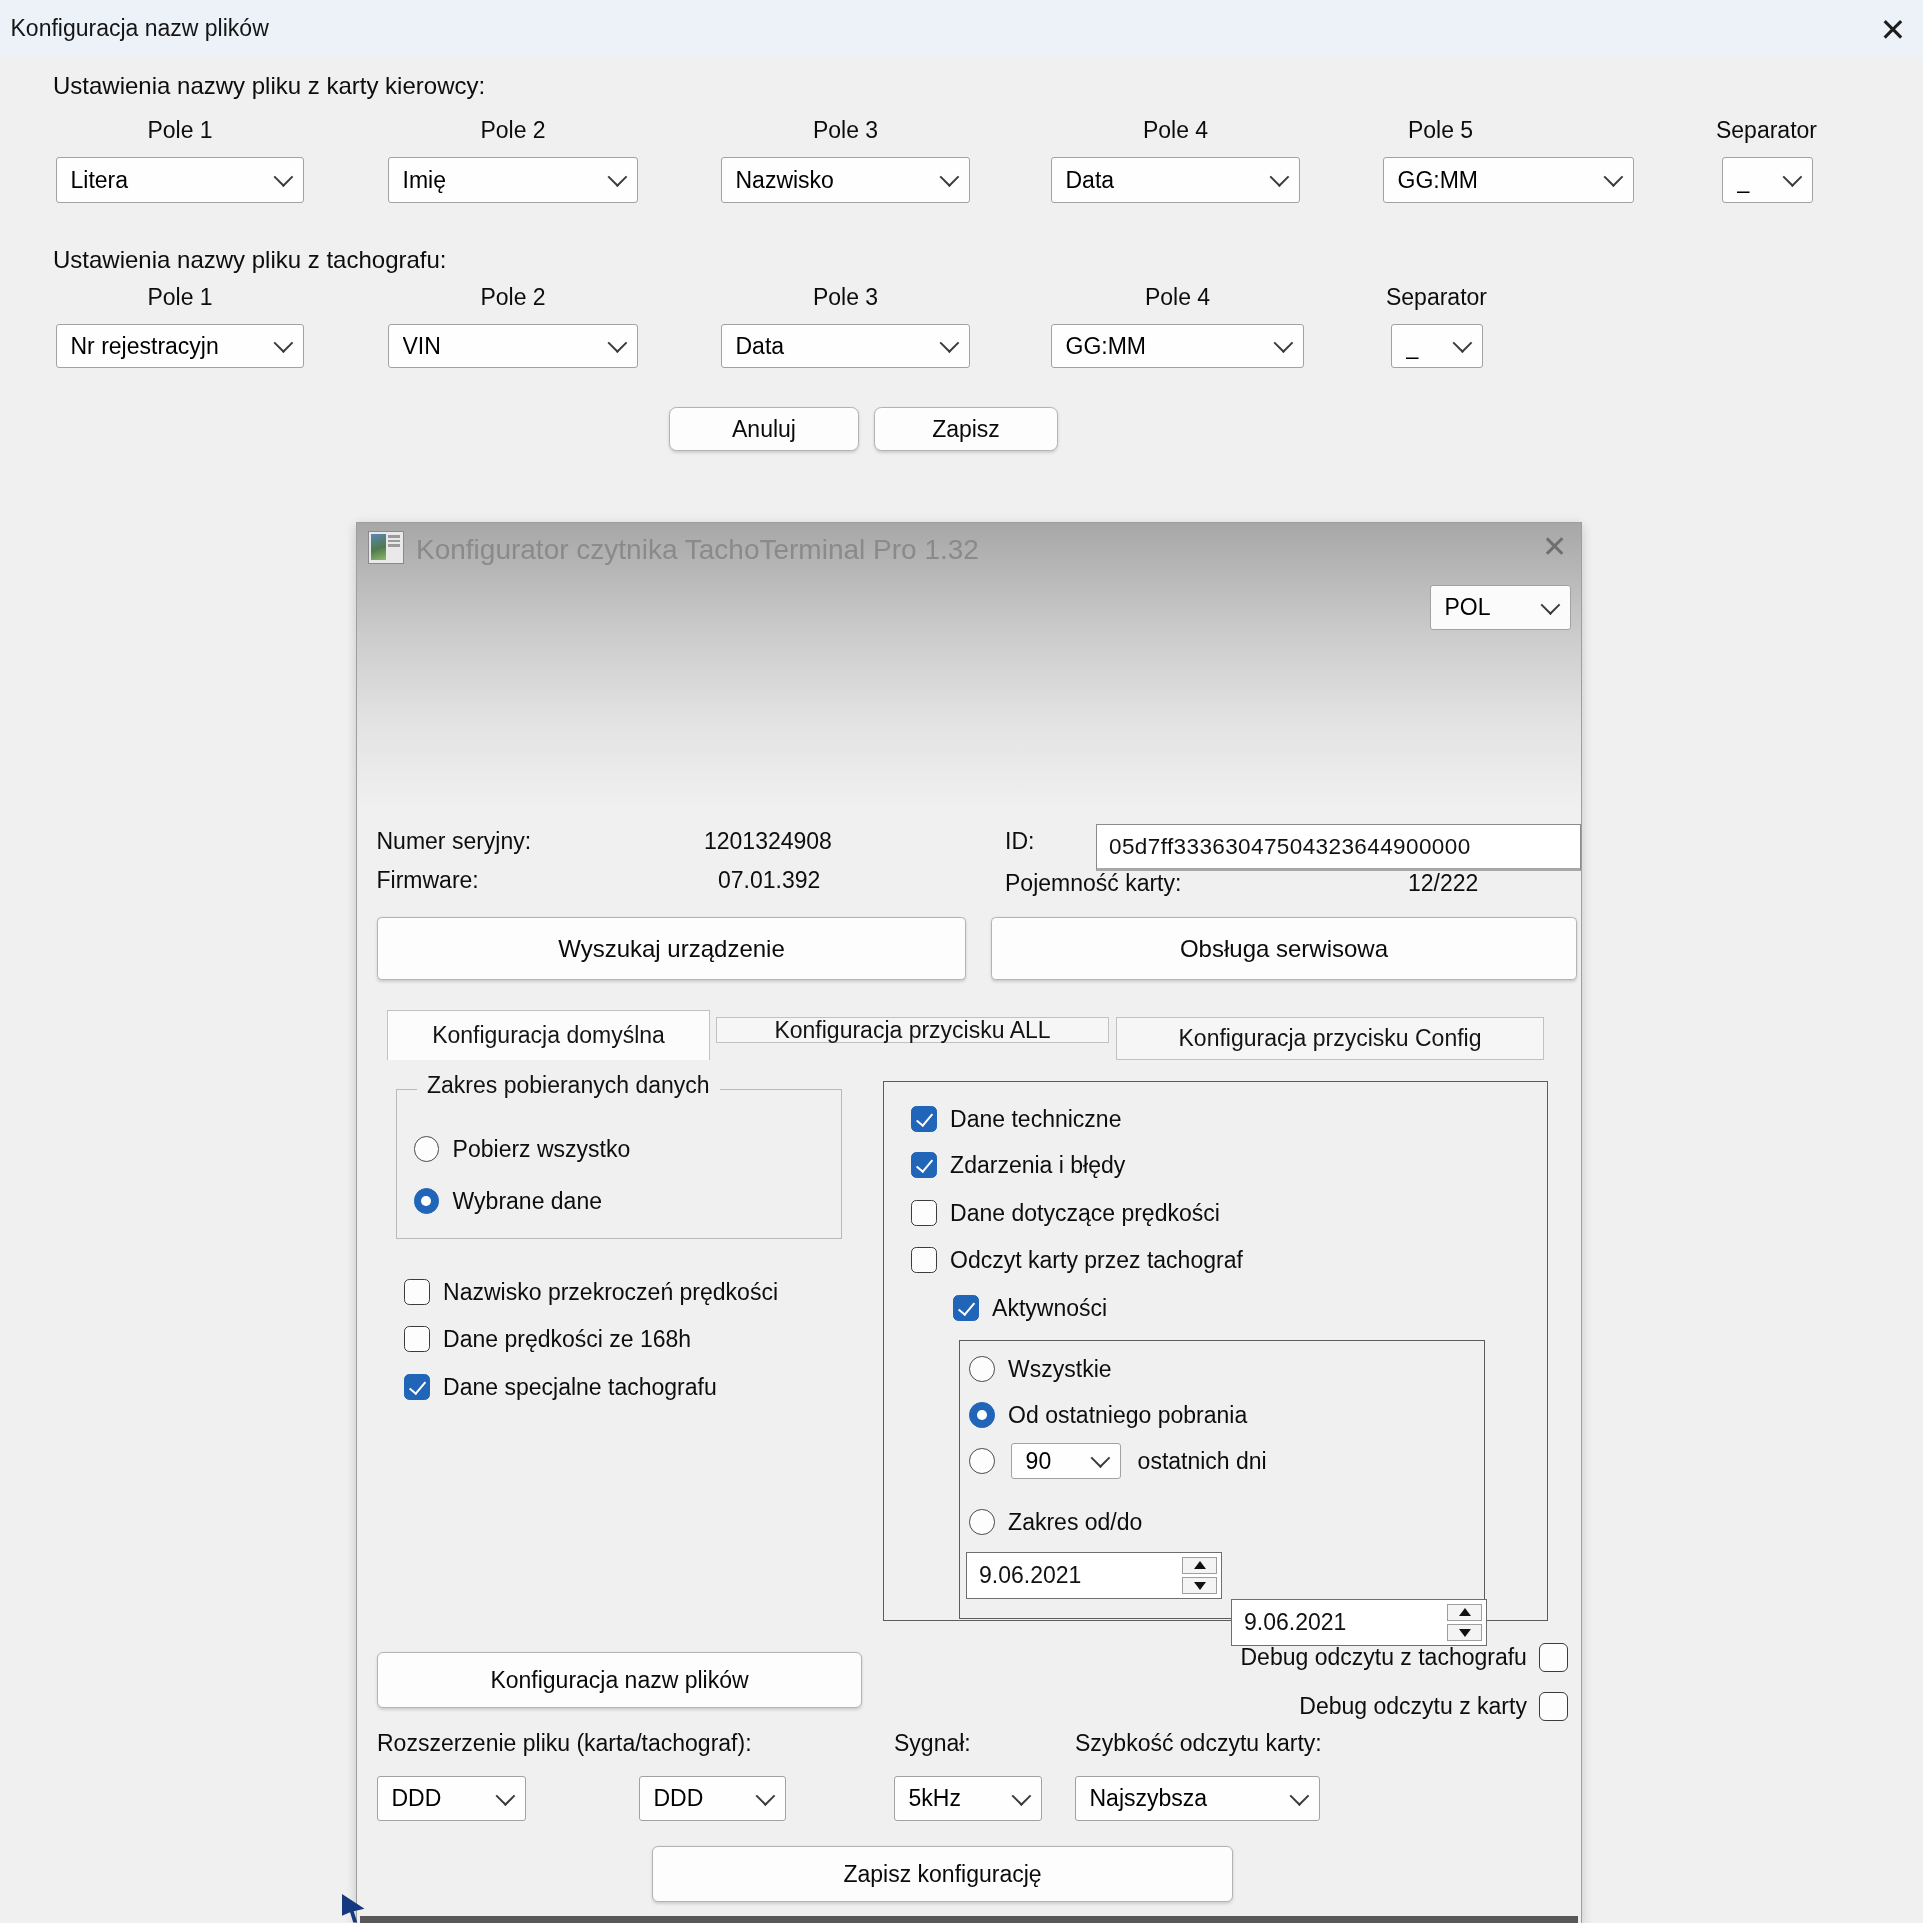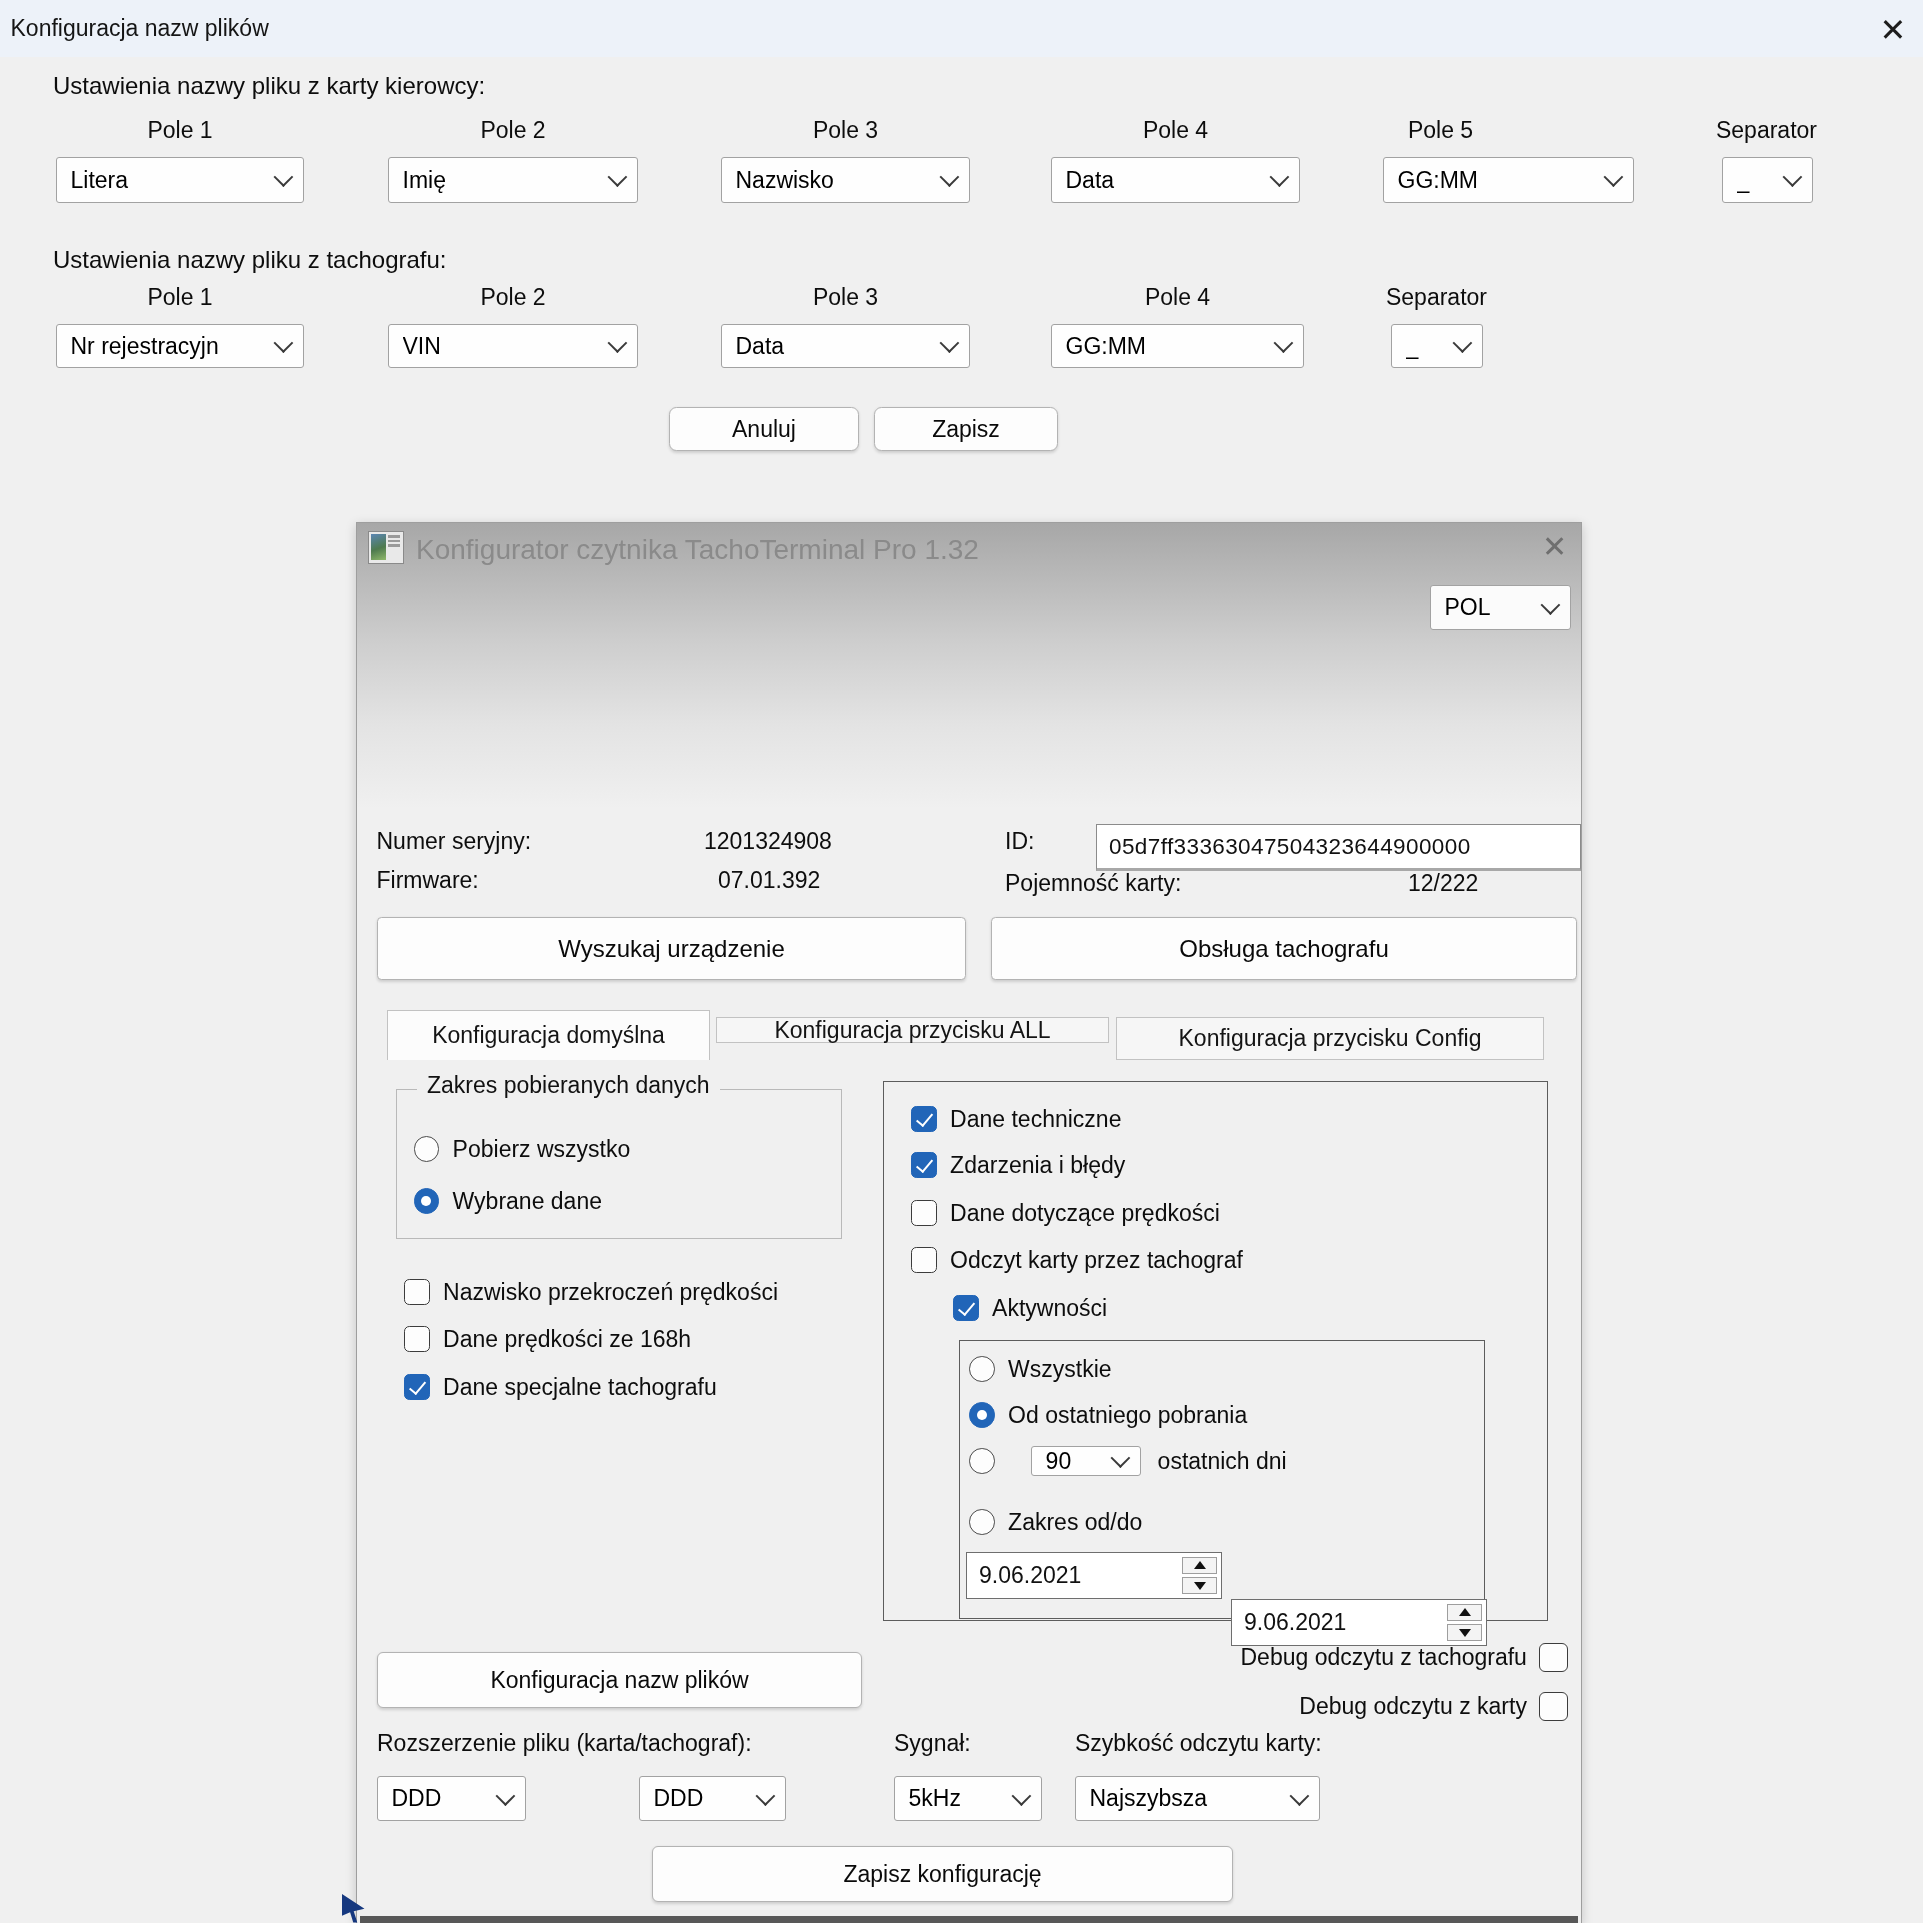--- a/index.html
+++ b/index.html
@@ -153,21 +153,21 @@
     <div class="abs gval" style="left:347px;top:305px;">1201324908</div>
     <div class="abs glabel" style="left:19.5px;top:344px;">Firmware:</div>
     <div class="abs gval" style="left:361px;top:344px;">07.01.392</div>
 
     <div class="abs glabel" style="left:648px;top:305px;">ID:</div>
     <div class="abs idfield" style="left:739px;top:301px;width:485px;height:47px;">05d7ff33363047504323644900000</div>
     <div class="abs glabel" style="left:648px;top:347px;">Pojemność karty:</div>
     <div class="abs gval" style="left:1051px;top:347px;">12/222</div>
 
     <div class="abs btn bigbtn" style="left:20px;top:394px;width:589px;height:63px;border-radius:4.5px;">Wyszukaj urządzenie</div>
-    <div class="abs btn bigbtn" style="left:634px;top:394px;width:586px;height:63px;border-radius:4.5px;">Obsługa tachografu</div>
+    <div class="abs btn bigbtn" style="left:634px;top:394px;width:586px;height:63px;border-radius:4.5px;">Obsługa serwisowa</div>
 
     <div class="abs tab on" style="left:30px;top:487px;width:323px;height:50px;">Konfiguracja domyślna</div>
     <div class="abs tab" style="left:359px;top:494px;width:393px;height:26px;">Konfiguracja przycisku ALL</div>
     <div class="abs tab" style="left:759px;top:494px;width:428px;height:43px;">Konfiguracja przycisku Config</div>
 
     <div class="abs groupbox" style="left:39px;top:566px;width:446px;height:150px;">
       <div class="legend">Zakres pobieranych danych</div>
       <div class="abs row" style="left:16.5px;top:44px;height:30px;">
         <span class="radio"></span>
         <span class="clabel">Pobierz wszystko</span>
@@ -217,21 +217,21 @@
         <div class="abs row" style="left:9px;top:12px;height:32px;">
           <span class="radio"></span>
           <span class="clabel">Wszystkie</span>
         </div>
         <div class="abs row" style="left:9px;top:58px;height:32px;">
           <span class="radio on"></span>
           <span class="clabel">Od ostatniego pobrania</span>
         </div>
         <div class="abs row" style="left:9px;top:96px;height:48px;gap:16.5px;">
           <span class="radio"></span>
-          <span class="combo" style="width:110px;height:30px;margin-left:20px;">
+          <span class="combo" style="width:110px;height:36px;">
             <span class="val">90</span>
               <span class="chev"></span>
           </span>
           <span class="clabel">ostatnich dni</span>
         </div>
         <div class="abs row" style="left:9px;top:165px;height:32px;">
           <span class="radio"></span>
           <span class="clabel">Zakres od/do</span>
         </div>
         <div class="abs spinfield" style="left:6px;top:211px;width:256px;height:47px;">

